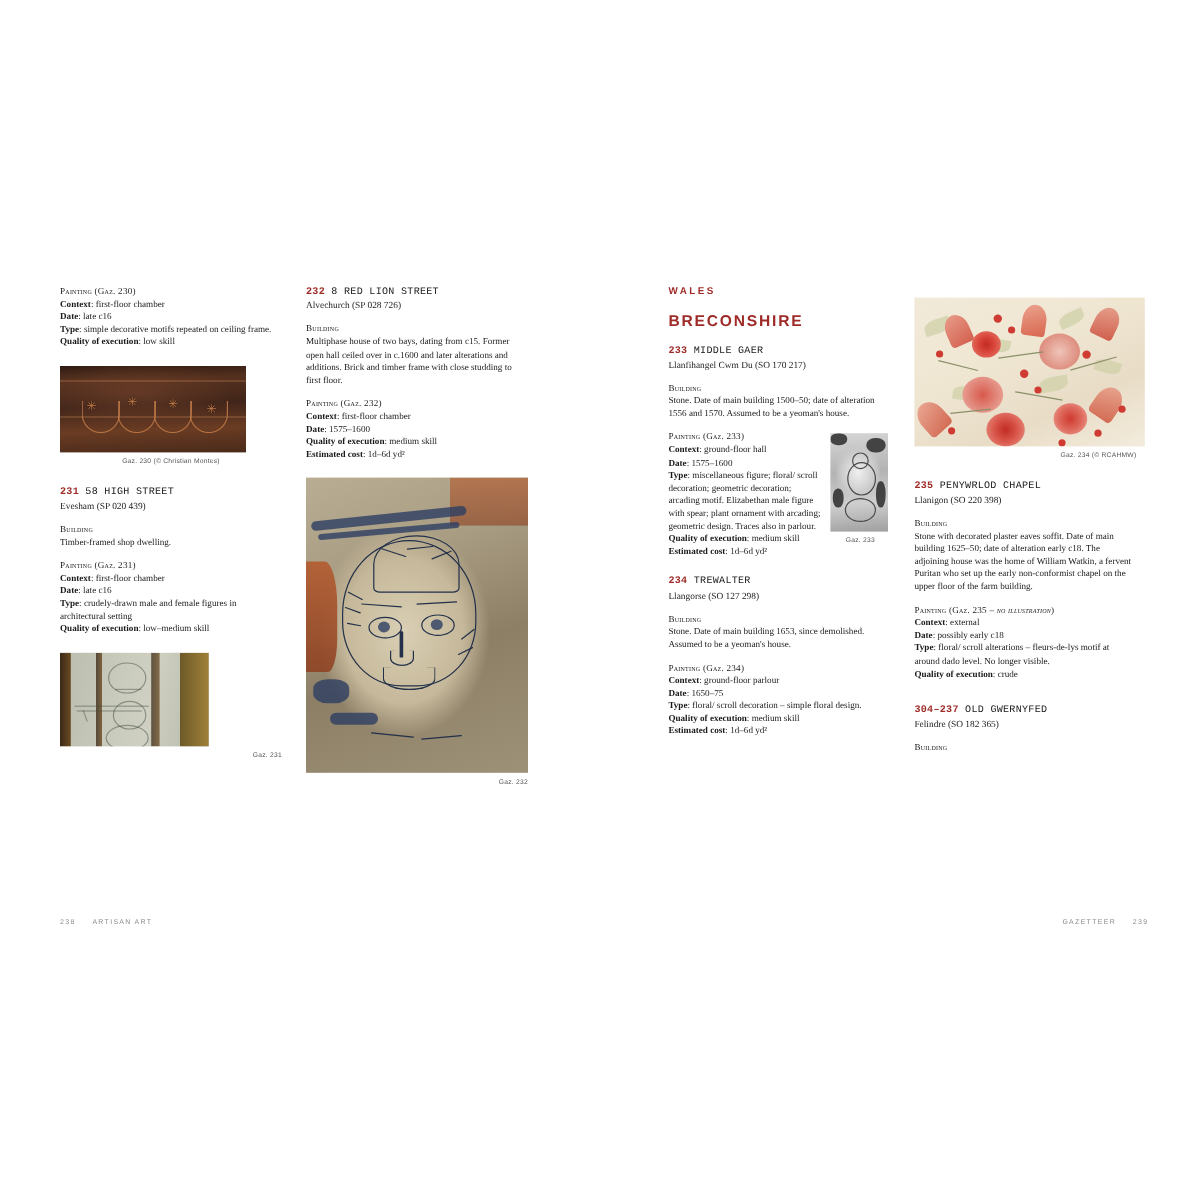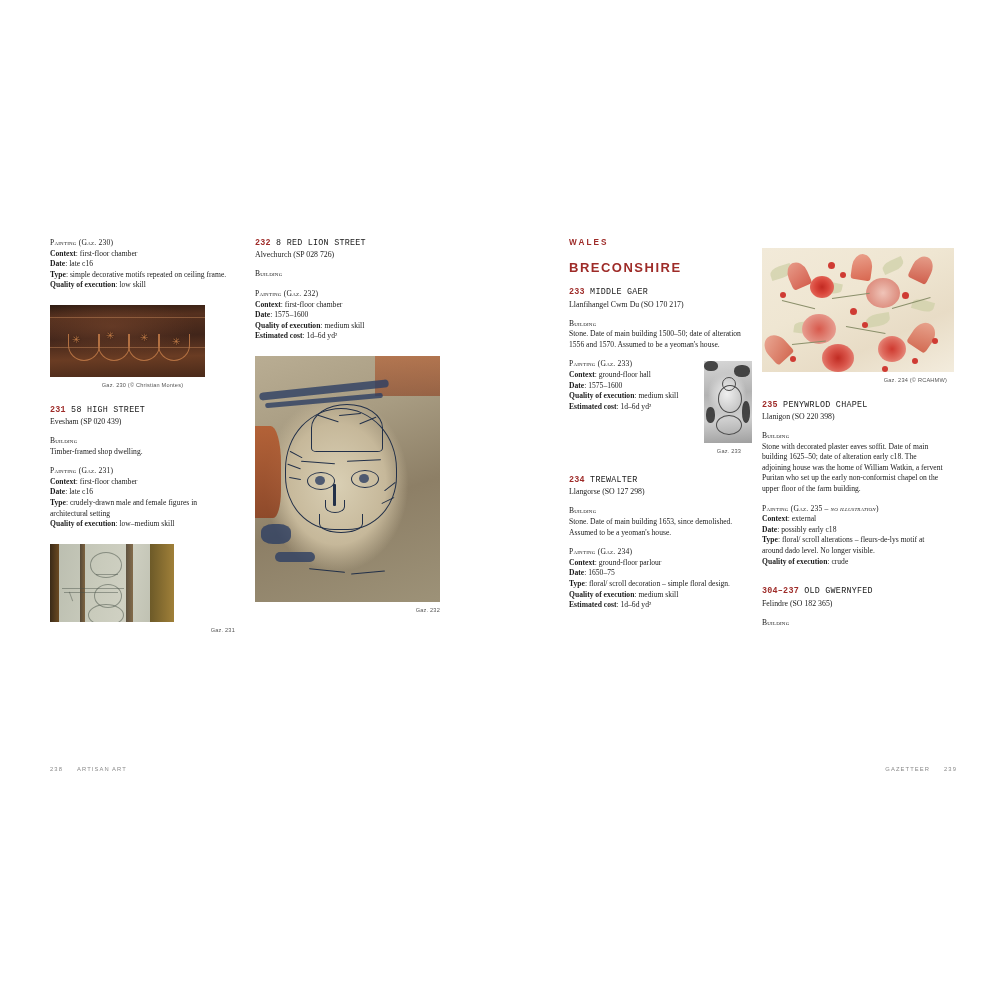--- a/index.html
+++ b/index.html
@@ -26,21 +26,21 @@
   .col{
     position:absolute;
     top:0;
     width:185px;
     font-size:7.6px;
     line-height:10.6px;
     text-align:left;
   }
   .page-left .col-a{ left:0; }
   .page-left .col-b{ left:205px; }
-  .page-right .col-a{ left:0;margin-left:12px; }
+  .page-right .col-a{ left:0; }
   .page-right .col-b{ left:205px; }
 
   p{ margin:0 0 0 0; }
   .gap{ height:9px; }
   .gap-s{ height:5px; }
   .gap-l{ height:14px; }
 
   
   .sc{
     font-variant:small-caps;
@@ -226,20 +226,21 @@
     </div>
 
     <div class="col col-b">
 
       <p class="entry-title"><span class="num">232</span><span> 8 RED LION STREET</span></p>
       <p class="entry-sub">Alvechurch (SP 028 726)</p>
 
       <div class="gap"></div>
 
       <p class="sc">Building</p>
+      <p>Multiphase house of two bays, dating from c15. Former open hall ceiled over in c.1600 and later alterations and additions. Brick and timber frame with close studding to first floor.</p>
 
       <div class="gap"></div>
 
       <p class="sc">Painting (Gaz. 232)</p>
       <p><span class="lbl">Context</span><span>: first-floor chamber</span></p>
       <p><span class="lbl">Date</span><span>: 1575–1600</span></p>
       <p><span class="lbl">Quality of execution</span><span>: medium skill</span></p>
       <p><span class="lbl">Estimated cost</span><span>: 1d–6d yd²</span></p>
 
       <div class="gap-l"></div>
@@ -318,20 +319,21 @@
           <div class="arcg" style="left:14px;top:24px;width:22px;height:26px;"></div>
           <div class="arcg" style="left:18px;top:16px;width:12px;height:12px;"></div>
           <div class="arcg" style="left:12px;top:54px;width:24px;height:18px;"></div>
         </div>
         <figcaption class="cap" style="text-align:center;">Gaz. 233</figcaption>
       </figure>
 
       <p class="sc">Painting (Gaz. 233)</p>
       <p><span class="lbl">Context</span><span>: ground-floor hall</span></p>
       <p><span class="lbl">Date</span><span>: 1575–1600</span></p>
+      <p><span class="lbl">Type</span><span>: miscellaneous figure; floral/ scroll decoration; geometric decoration; arcading motif. Elizabethan male figure with spear; plant ornament with arcading; geometric design. Traces also in parlour.</span></p>
       <p><span class="lbl">Quality of execution</span><span>: medium skill</span></p>
       <p><span class="lbl">Estimated cost</span><span>: 1d–6d yd²</span></p>
 
       <div style="clear:both;"></div>
       <div class="gap-l"></div>
 
       <p class="entry-title"><span class="num">234</span><span> TREWALTER</span></p>
       <p class="entry-sub">Llangorse (SO 127 298)</p>
 
       <div class="gap"></div>

